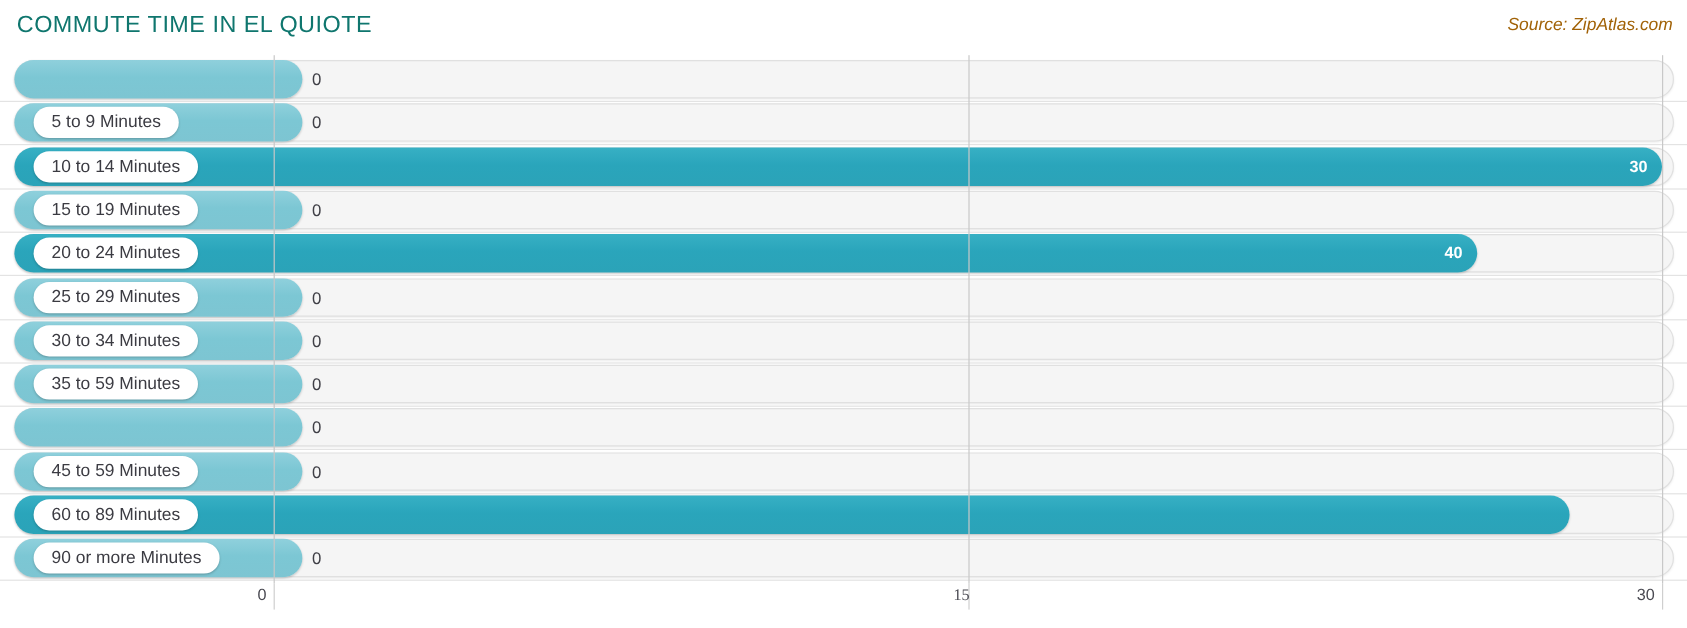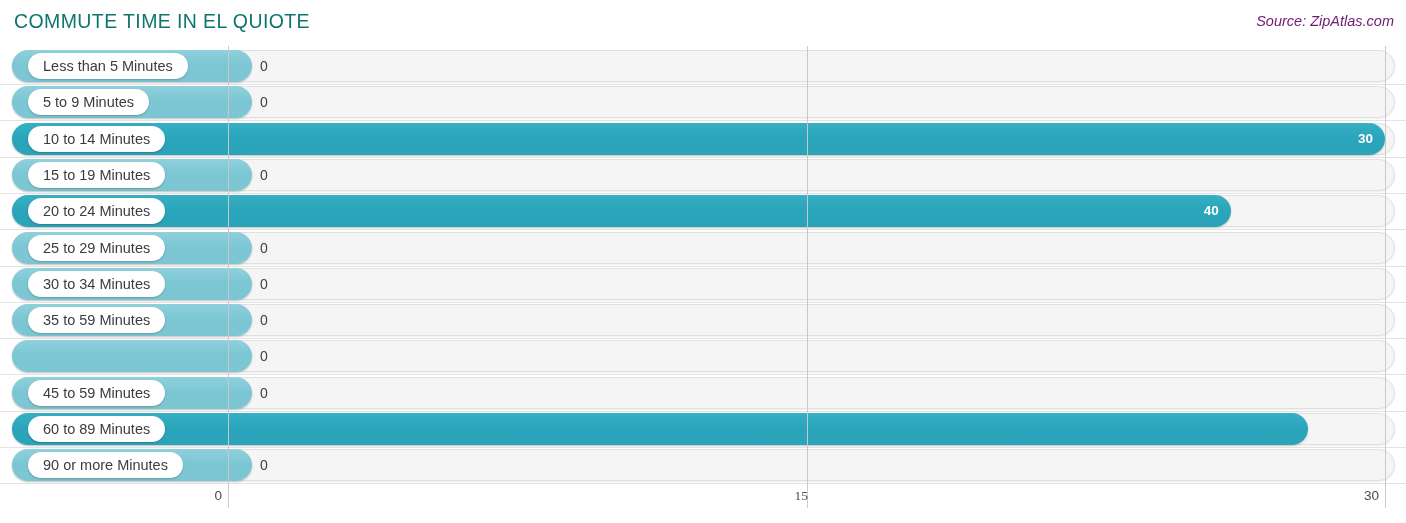--- a/index.html
+++ b/index.html
@@ -31,21 +31,21 @@
     color: #0f766e;
     font-weight: 400;
     white-space: nowrap;
   }
   .source-note {
     position: absolute;
     right: 12px;
     top: 13px;
     font-size: 14.5px;
     font-style: italic;
-    color: #701a75;
+    color: #a16207;
     white-space: nowrap;
   }
 
   
   .plot {
     position: absolute;
     left: 0;
     top: 46px;
     width: 1406px;
     height: 440px;
@@ -175,21 +175,20 @@
 </div>
 
 <div class="plot" id="plot">
     <div class="gridline" style="left: 228px;"></div>
     <div class="gridline" style="left: 806.5px;"></div>
     <div class="gridline" style="left: 1385px;"></div>
     <div class="row" style="top: 4px;">
       <div class="track"></div>
       <div class="bar lo" style="width: 240px;"></div>
       <div class="bar-value outside" style="left: 260px;">0</div>
-      <div class="label-pill">Less than 5 Minutes</div>
     </div>
     <div class="row-sep" style="top: 38px;"></div>
     <div class="row" style="top: 40.3px;">
       <div class="track"></div>
       <div class="bar lo" style="width: 240px;"></div>
       <div class="bar-value outside" style="left: 260px;">0</div>
       <div class="label-pill">5 to 9 Minutes</div>
     </div>
     <div class="row-sep" style="top: 74.3px;"></div>
     <div class="row" style="top: 76.6px;">

